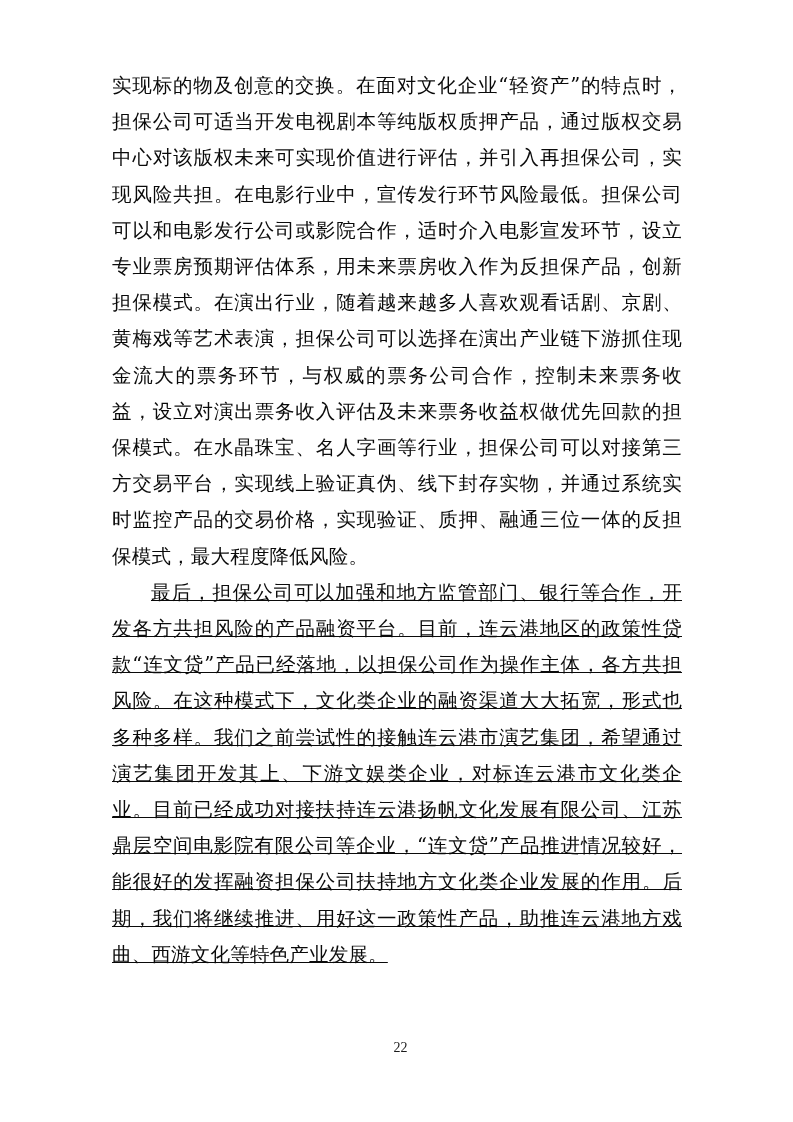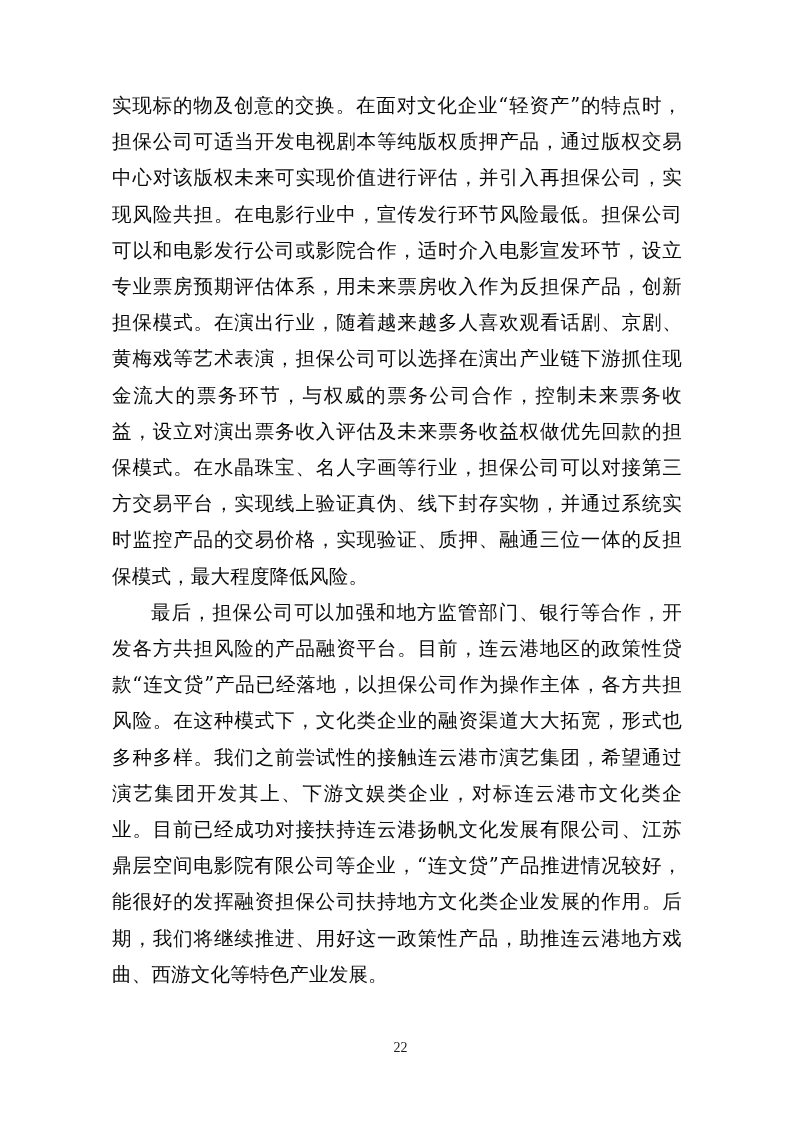--- a/index.html
+++ b/index.html
@@ -12,35 +12,36 @@
     width: 793px;
     height: 1122px;
     background: #ffffff;
     margin: 0 auto;
     overflow: hidden;
     box-sizing: border-box;
   }
   .content {
     position: absolute;
     left: 112px;
-    top: 88px;
+    top: 68px;
     width: 570px;
   }
   .para {
     font-family: "DejaVu Serif", "Liberation Serif", serif;
     font-size: 19.5px;
     line-height: 36.2px;
     color: #0a0a0a;
     text-align: justify;
     text-justify: inter-ideograph;
     margin: 0;
     letter-spacing: 0.2px;
   }
   .para.indent {
     text-indent: 2em;
+    text-decoration: underline;
   }
   .page-number {
     position: absolute;
     left: 8px;
     right: 0;
     top: 1040px;
     text-align: center;
     font-family: "Liberation Serif", "DejaVu Serif", serif;
     font-size: 14px;
     color: #1a1a1a;

